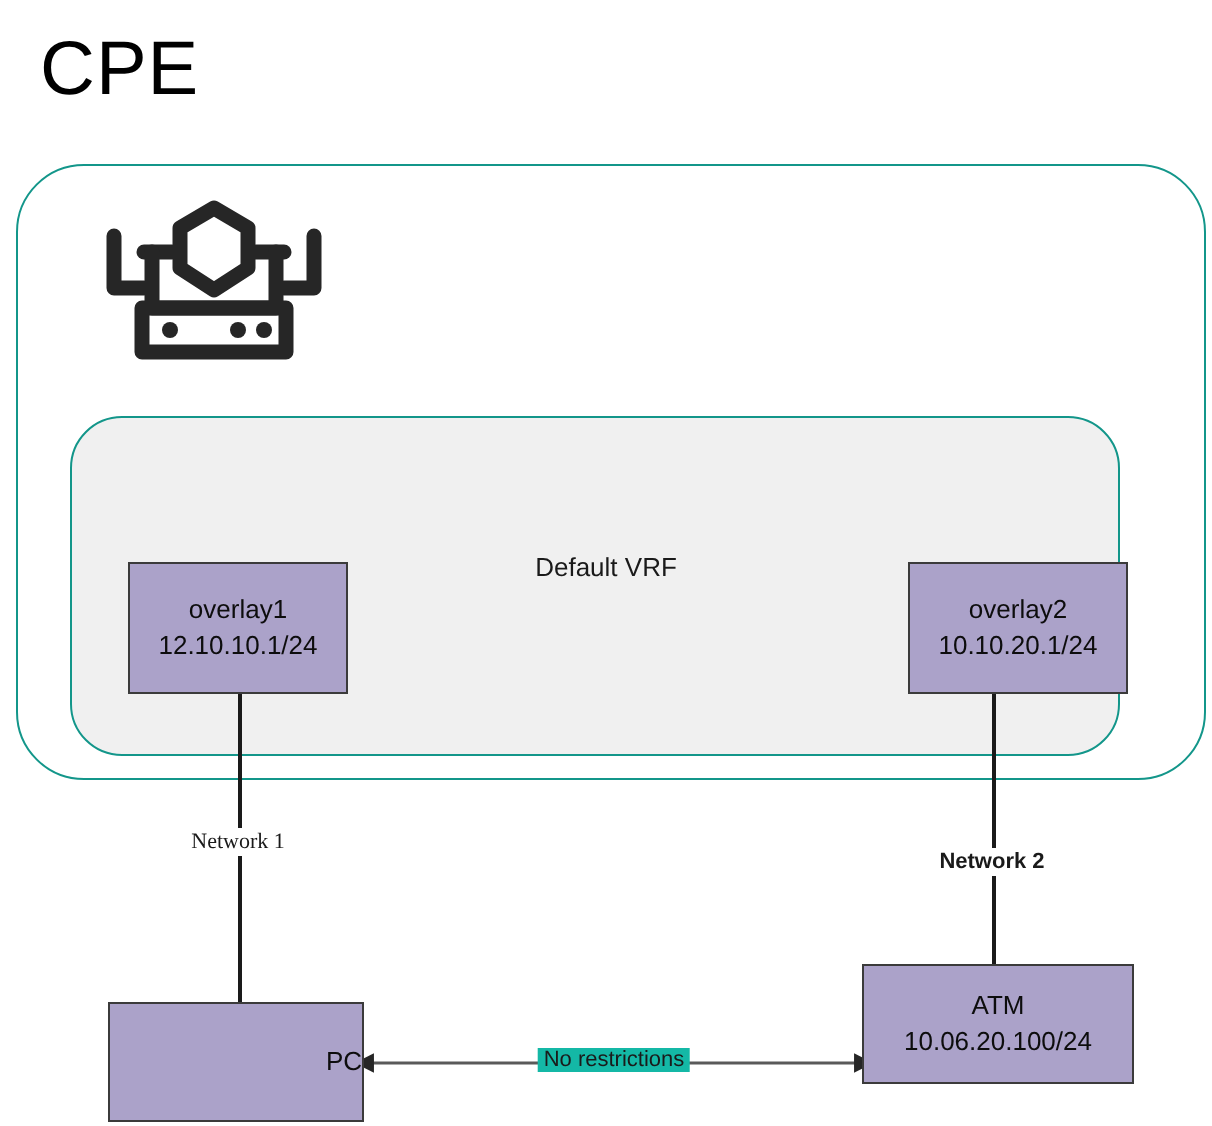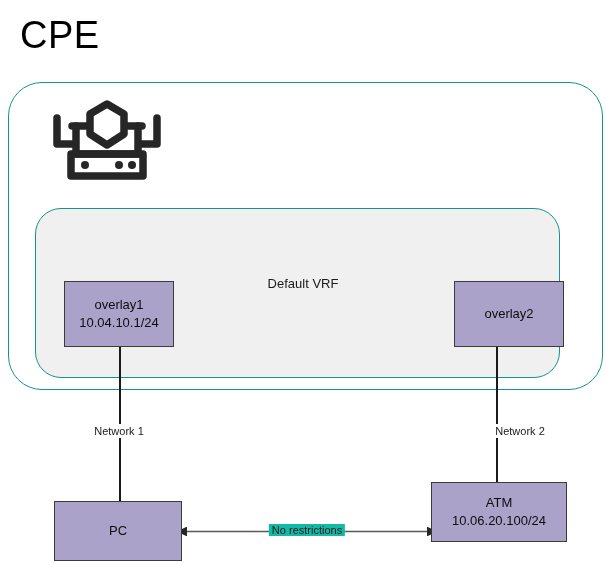--- a/index.html
+++ b/index.html
@@ -86,21 +86,21 @@
     color: #0d0d0d;
     font-size: 13px;
     line-height: 18px;
     z-index: 6;
   }
   .node .node-name { white-space: nowrap; }
   .node .node-ip { white-space: nowrap; }
 
   #node-overlay1 { left: 64px;  top: 281px; width: 110px; height: 66px; }
   #node-overlay2 { left: 441px; top: 281px; width: 110px; height: 66px; margin-left: 13px; }
-  #node-pc       { left: 54px;  top: 501px; width: 128px; height: 60px; }
+  #node-pc       { left: 54px;  top: 501px; width: 128px; height: 60px; align-items: flex-end; }
   #node-atm      { left: 431px; top: 482px; width: 136px; height: 60px; }
 
   
   .vline {
     position: absolute;
     width: 1.6px;
     background: #1a1a1a;
     z-index: 3;
   }
   #link-network1 { left: 119px; top: 347px; height: 155px; }
@@ -109,22 +109,22 @@
   .vline-label {
     position: absolute;
     font-size: 11px;
     color: #1a1a1a;
     background: #ffffff;
     padding: 1px 3px;
     white-space: nowrap;
     z-index: 5;
     transform: translateX(-50%);
   }
-  #label-network1 { left: 119px; top: 424px; }
-  #label-network2 { left: 520px; top: 424px; }
+  #label-network1 { left: 119px; top: 414px; font-family: Liberation Serif, serif; }
+  #label-network2 { left: 496px; top: 424px; font-weight: bold; }
 
   #link-restrictions {
     position: absolute;
     left: 182px;
     top: 524px;
     width: 250px;
     height: 15px;
     z-index: 4;
   }
   #label-restrictions {
@@ -183,25 +183,26 @@
       <marker id="arrow-end" viewBox="0 0 10 10" refX="1" refY="5" markerWidth="7" markerHeight="7" orient="auto">
         <path d="M0 0 L10 5 L0 10 z" fill="#262626"></path>
       </marker>
     </defs>
     <line x1="4" y1="7.5" x2="246" y2="7.5" stroke="#5a5a5a" stroke-width="1.4" marker-start="url(#arrow-start)" marker-end="url(#arrow-end)"></line>
   </svg>
   <div id="label-restrictions">No restrictions</div>
 
   <div class="node" id="node-overlay1">
     <span class="node-name">overlay1</span>
-    <span class="node-ip">10.04.10.1/24</span>
+    <span class="node-ip">12.10.10.1/24</span>
   </div>
 
   <div class="node" id="node-overlay2">
     <span class="node-name">overlay2</span>
+    <span class="node-ip">10.10.20.1/24</span>
   </div>
 
   <div class="node" id="node-pc">
     <span class="node-name">PC</span>
   </div>
 
   <div class="node" id="node-atm">
     <span class="node-name">ATM</span>
     <span class="node-ip">10.06.20.100/24</span>
   </div>

